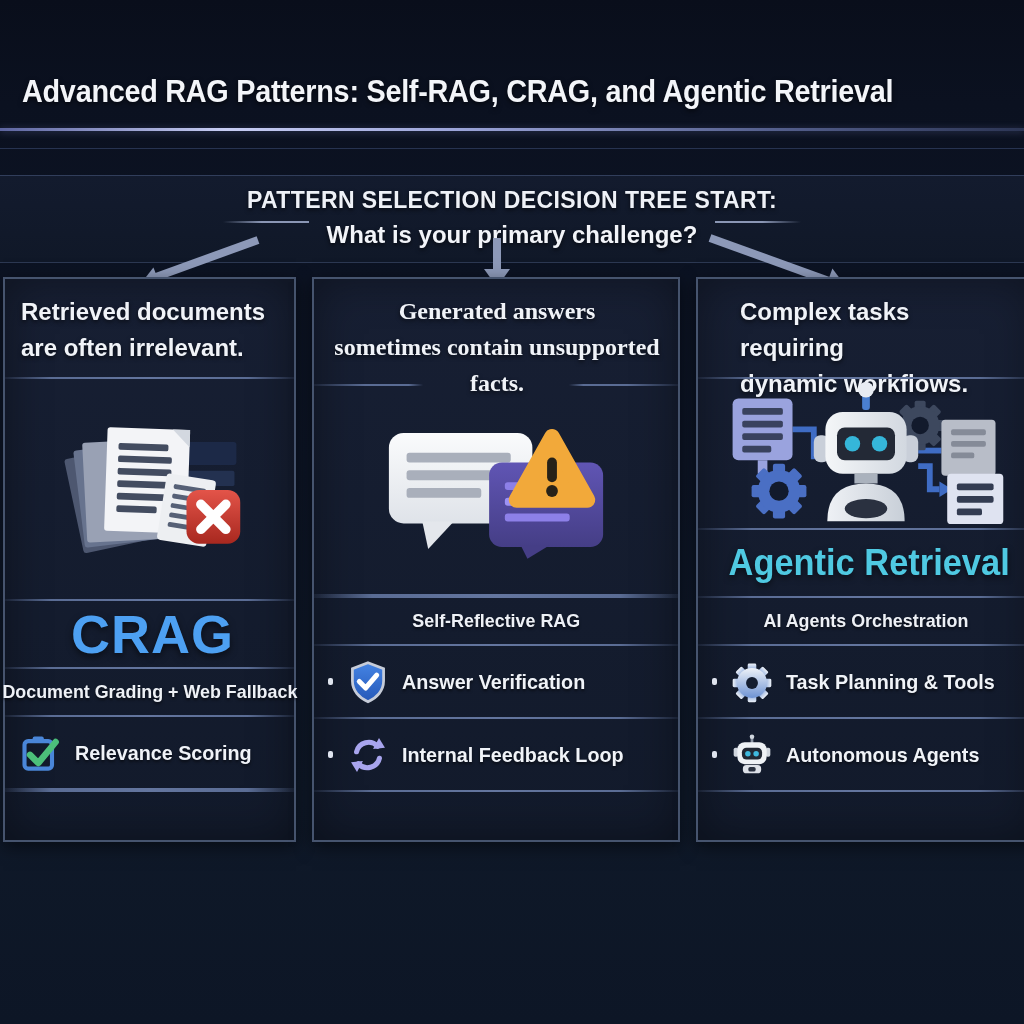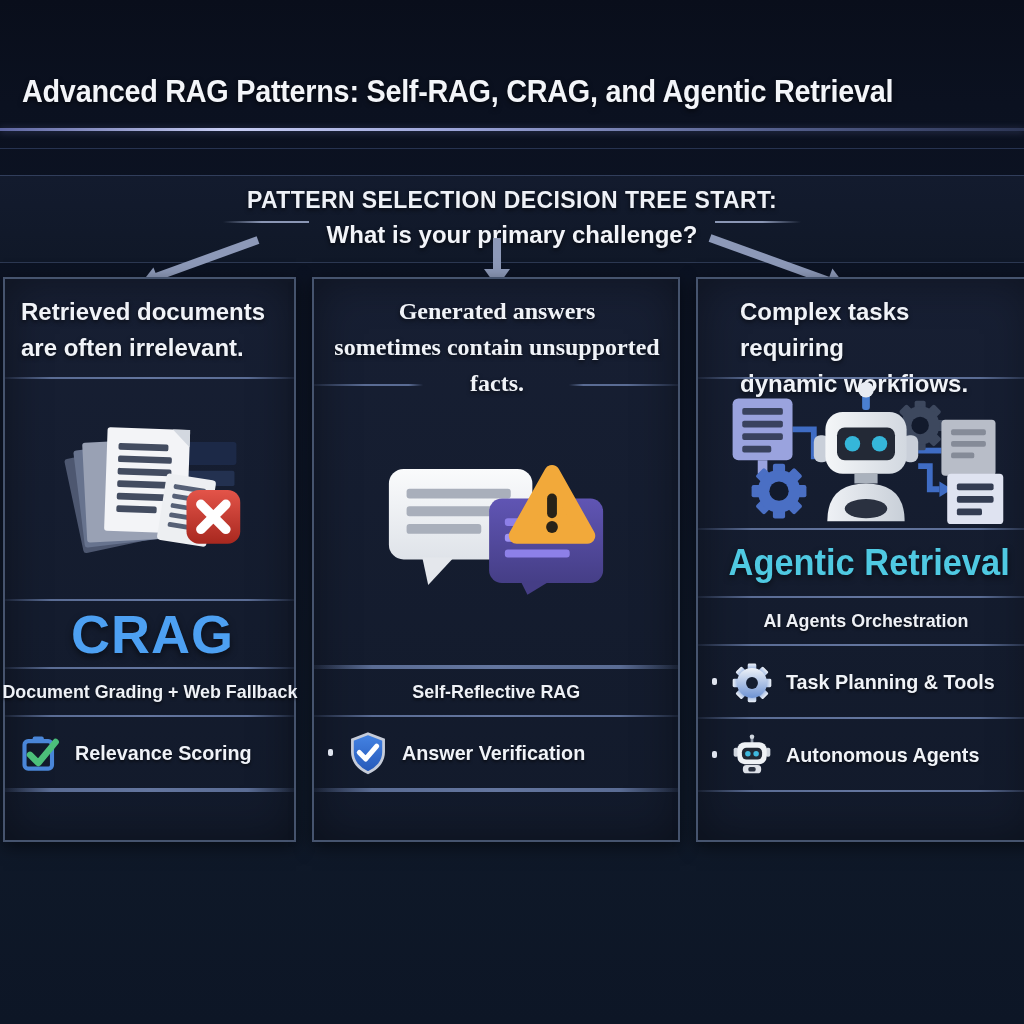--- a/index.html
+++ b/index.html
@@ -218,20 +218,32 @@
             <stop offset="0" stop-color="#4584e4"></stop>
               <stop offset="1" stop-color="#2558b8"></stop>
           </linearGradient>
         </defs>
         <path d="M24 3 L41 9.5 V23 C41 33.5 33.5 41.5 24 45.5 C14.5 41.5 7 33.5 7 23 V9.5 Z" fill="url(#shG)" stroke="#c6ccd9" stroke-width="3"></path>
         <path d="M14.5 23.5 L21.5 30.5 L33.5 16.5" fill="none" stroke="#ffffff" stroke-width="5.5" stroke-linecap="round" stroke-linejoin="round"></path>
       </svg>
       <span class="flabel">Answer Verification</span>
     </div>
     <div class="divider"></div>
+    <div class="feature">
+      <span class="bullet"></span>
+      <svg class="ficon" viewBox="0 0 48 48">
+        <g stroke="#a8a5ee" stroke-width="5.5" fill="none" stroke-linecap="round">
+          <path d="M11.5 20.5 A13.5 13.5 0 0 1 34.5 14.5"></path>
+          <path d="M36.5 27.5 A13.5 13.5 0 0 1 13.5 33.5"></path>
+        </g>
+        <polygon points="36,5.5 42.5,16 29.5,17.5" fill="#a8a5ee"></polygon>
+        <polygon points="12,42.5 5.5,32 18.5,30.5" fill="#a8a5ee"></polygon>
+      </svg>
+      <span class="flabel">Internal Feedback Loop</span>
+    </div>
     <div class="divider"></div>
     <div class="bottom-spacer"></div>
   </div>
 
   <div class="card c3">
     <div class="challenge">Complex tasks requiring
 dynamic workflows.</div>
     <div class="divider"></div>
     <div class="icon-zone">
       <svg width="290" height="145" viewBox="0 0 300 150">

